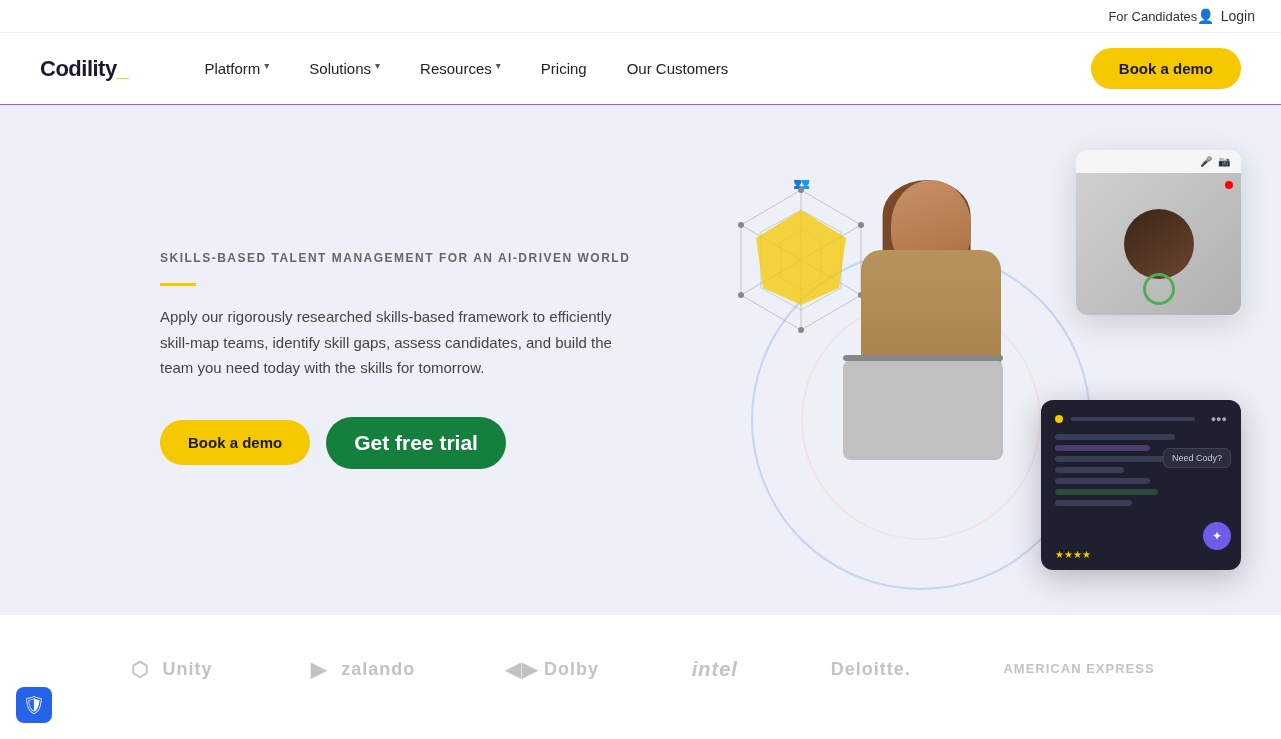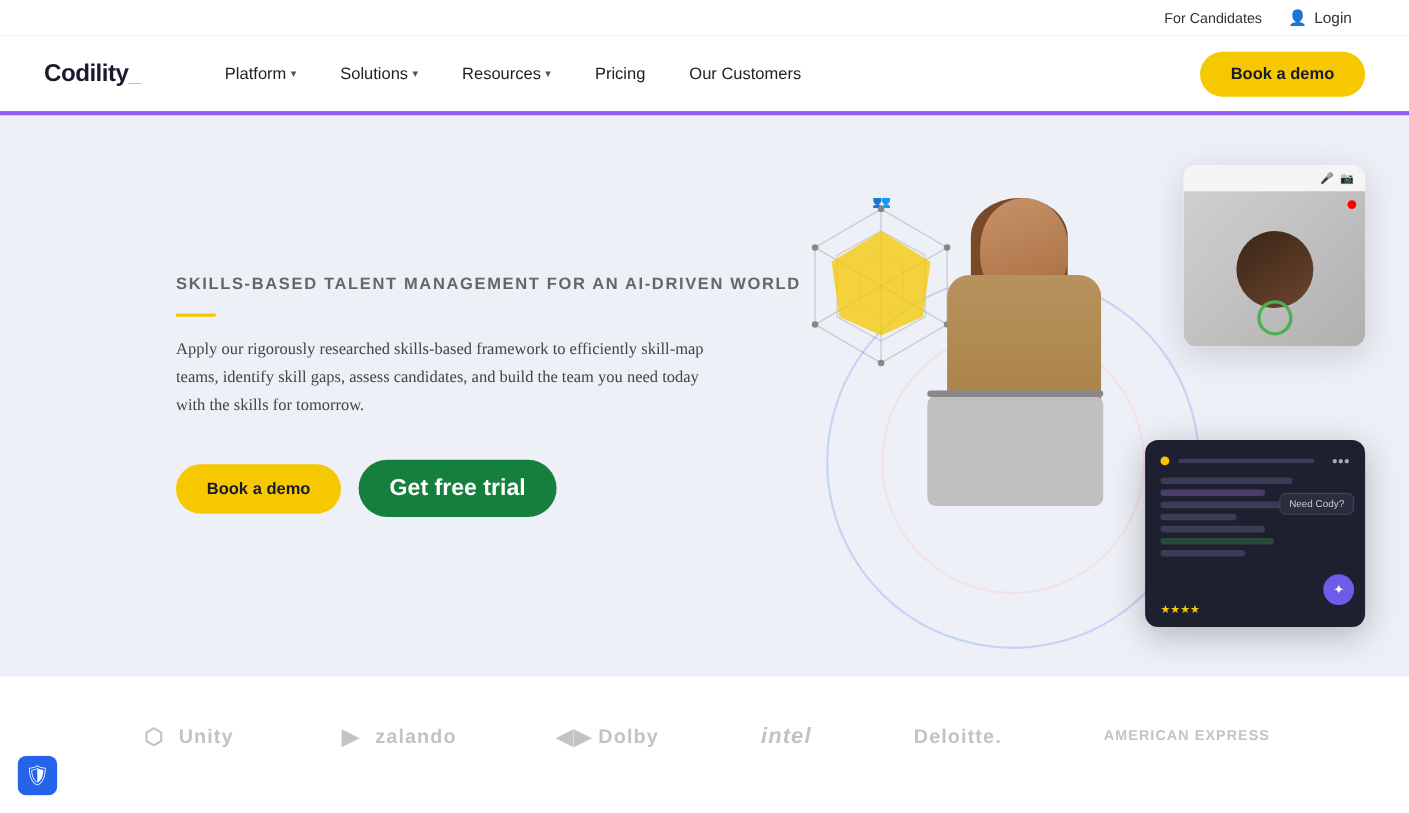--- a/index.html
+++ b/index.html
@@ -3,62 +3,60 @@
   <meta charset="utf-8">
   <style>
     * { margin: 0; padding: 0; box-sizing: border-box; }
     body { font-family: -apple-system, BlinkMacSystemFont, 'Segoe UI', sans-serif; background: #fff; overflow-x: hidden; }
 
     
     .top-bar {
       display: flex;
       justify-content: flex-end;
       align-items: center;
-      padding: 8px 52px;
+      padding: 8px 26px;
       font-size: 13px;
       color: #333;
-      gap: 24px;
       border-bottom: 1px solid #f0f0f0;
     }
     .top-bar-login {
       display: flex;
       align-items: center;
       gap: 6px;
       cursor: pointer;
       color: #333;
       font-size: 14px;
     }
 
     
     .navbar {
       display: flex;
       align-items: center;
       padding: 0 40px;
       height: 72px;
-      border-bottom: 4px solid #8b5cf6;
+      border-bottom: 1px solid #8b5cf6;
       background: #fff;
     }
     .logo {
       font-size: 22px;
       font-weight: 700;
       color: #1a1a2e;
       letter-spacing: -0.5px;
       margin-right: 60px;
       cursor: pointer;
     }
     .logo-underscore { color: #f5c800; }
     .nav-links {
       display: flex;
       align-items: center;
       gap: 8px;
       flex: 1;
     }
     .nav-item {
       display: flex;
-      align-items: center;
       gap: 4px;
       padding: 8px 16px;
       font-size: 15px;
       color: #222;
       cursor: pointer;
       border-radius: 6px;
       font-weight: 500;
     }
     .nav-chevron {
       font-size: 10px;
@@ -84,21 +82,21 @@
       align-items: center;
       padding: 60px 40px 60px 160px;
       position: relative;
       overflow: hidden;
     }
     .hero-content {
       max-width: 640px;
       z-index: 2;
     }
     .hero-eyebrow {
-      font-size: 15px;
+      font-size: 12px;
       font-weight: 600;
       letter-spacing: 1.5px;
       color: #666;
       text-transform: uppercase;
       margin-bottom: 18px;
     }
     .hero-title {
       font-size: 40px;
       font-weight: 800;
       color: #1a1a2e;
@@ -114,21 +112,20 @@
       height: 3px;
       background: #f5c800;
       margin: 18px 0;
     }
     .hero-desc {
       font-size: 15px;
       color: #444;
       line-height: 1.7;
       margin-bottom: 36px;
       max-width: 480px;
-      font-family: Liberation Serif, serif;
     }
     .hero-buttons {
       display: flex;
       gap: 16px;
       align-items: center;
     }
     .btn-demo {
       background: #f5c800;
       color: #1a1a2e;
       border: none;

